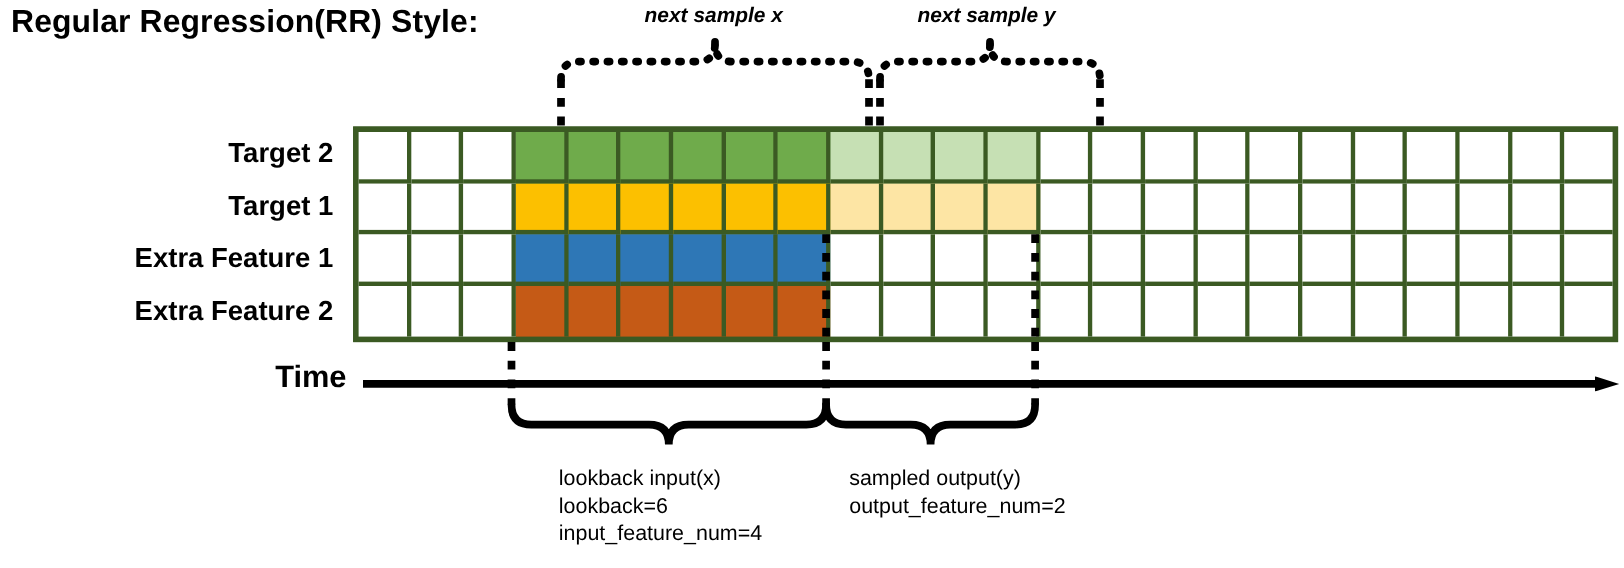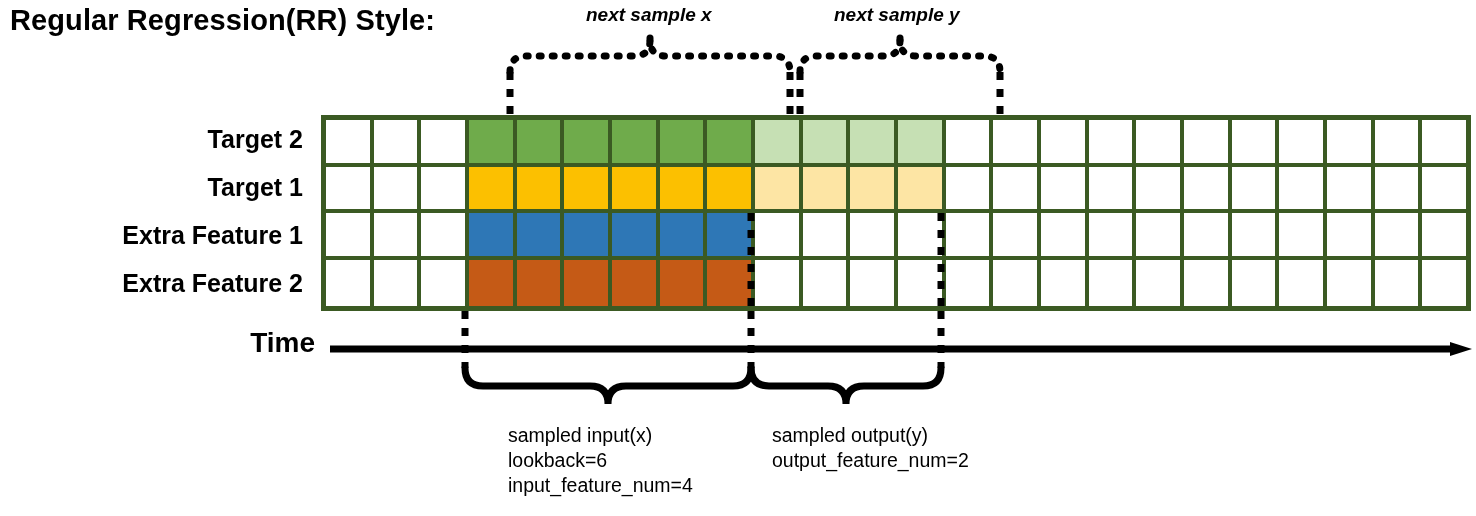--- a/index.html
+++ b/index.html
@@ -221,20 +221,20 @@
     <line x1="751" y1="311" x2="751" y2="368"></line>
     <line x1="941" y1="311" x2="941" y2="368"></line>
   </g>
 
   <path d="M 465,368 Q 465,386 483,386 L 590,386 Q 608,386 608,404 Q 608,386 626,386 L 733,386 Q 751,386 751,368" fill="none" stroke="#000" stroke-width="7" stroke-linecap="round"></path>
 
   <path d="M 751,368 Q 751,386 769,386 L 828,386 Q 846,386 846,404 Q 846,386 864,386 L 923,386 Q 941,386 941,368" fill="none" stroke="#000" stroke-width="7" stroke-linecap="round"></path>
 </svg>
 
 <div class="abs caption" id="cap-input">
-  <div>sampled input(x)</div>
+  <div>lookback input(x)</div>
   <div>lookback=6</div>
   <div>input_feature_num=4</div>
 </div>
 <div class="abs caption" id="cap-output">
   <div>sampled output(y)</div>
   <div>output_feature_num=2</div>
 </div>
 
 </body></html>

